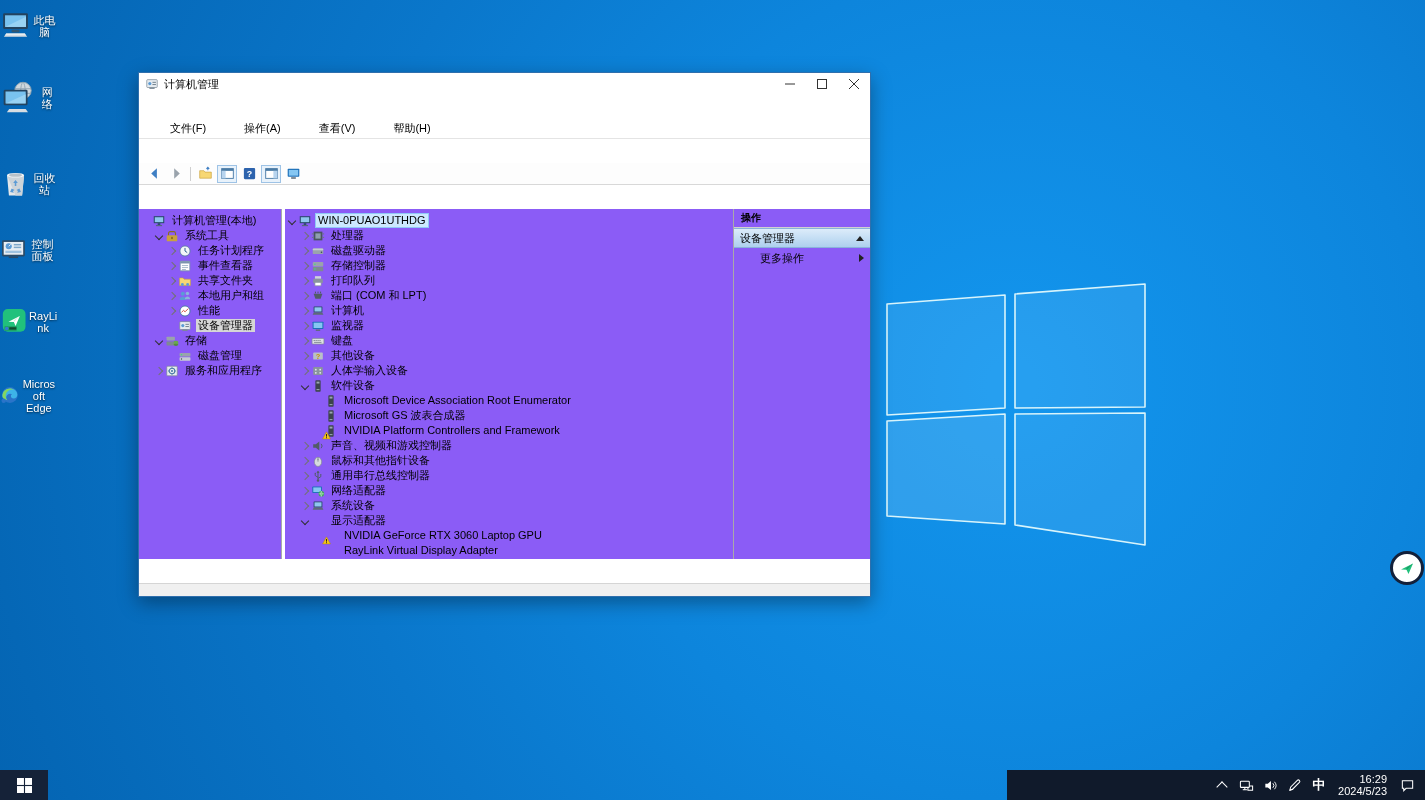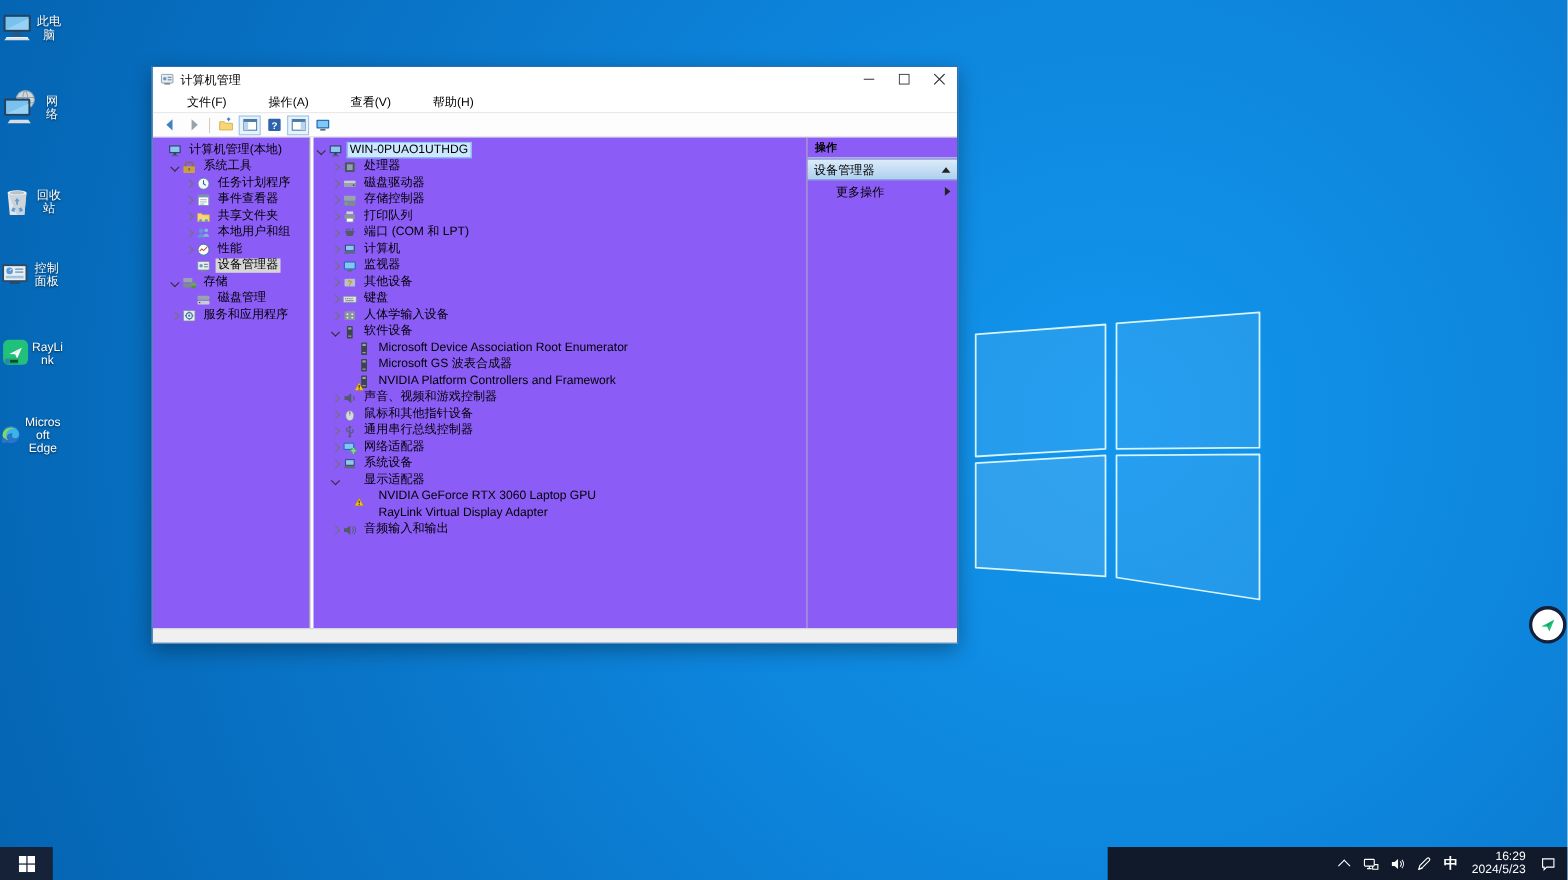--- a/index.html
+++ b/index.html
@@ -8,22 +8,22 @@
     font-family:"Liberation Sans","DejaVu Sans",sans-serif;
     background:radial-gradient(circle at 71% 48%, #1396ee 0%, #0d85dc 38%, #0a77cb 62%, #0464b2 100%);
   }
   
   .desk-col{position:absolute;left:0;top:0;width:58px;}
   .desk-item{position:absolute;left:0;width:58px;display:flex;flex-direction:row;align-items:center;cursor:default;}
   .desk-item svg{width:38px;height:38px;}
   .desk-label{margin-top:2px;font-size:11px;color:#fff;text-align:center;line-height:12px;
     text-shadow:0 1px 2px rgba(0,0,0,.65);word-break:break-word;}
   
-  .win{position:absolute;left:138px;top:60px;width:733px;height:525px;background:#fff;
-    border:1px solid #2f6fad;box-shadow:0 6px 18px rgba(0,0,0,.35);display:flex;flex-direction:column;box-sizing:border-box;}
+  .win{position:absolute;left:138px;top:72px;width:733px;height:525px;background:#fff;
+    border:1px solid #2f6fad;box-shadow:0 6px 18px rgba(0,0,0,.35);display:flex;flex-direction:column;box-sizing:border-box;gap:24px;}
   .titlebar{height:22px;display:flex;align-items:center;background:#fff;flex:0 0 auto;}
   .titlebar .t-icon{margin:0 5px 0 6px;width:14px;height:14px;flex:0 0 auto;}
   .title-text{font-size:11px;color:#000;flex:1 1 auto;}
   .cap-btns{display:flex;height:100%;}
   .cap-btn{width:32px;height:100%;display:flex;align-items:center;justify-content:center;color:#333;}
   .cap-btn svg{width:10px;height:10px;}
   .menubar{height:19px;display:flex;align-items:center;background:#fff;border-bottom:1px solid #e4e4e4;flex:0 0 auto;}
   .menu-item{font-size:11px;color:#000;padding:0 7px;height:100%;display:flex;align-items:center;margin-left:24px;}
   .toolbar{height:21px;display:flex;align-items:center;background:#fdfdfd;border-bottom:1px solid #d8d8d8;padding-left:4px;flex:0 0 auto;}
   .tb-btn{width:20px;height:18px;display:flex;align-items:center;justify-content:center;margin:0 1px;}
@@ -707,36 +707,36 @@
           </span>
           <span class="tlabel">监视器</span>
         </div>
         <div class="trow">
           <span class="cell"></span>
           <span class="cell">
             <span class="chev r"></span>
           </span>
           <span class="ti">
             <svg>
+              <use href="#i-keyboard"></use>
+            </svg>
+          </span>
+          <span class="tlabel">键盘</span>
+        </div>
+        <div class="trow">
+          <span class="cell"></span>
+          <span class="cell">
+            <span class="chev r"></span>
+          </span>
+          <span class="ti">
+            <svg>
               <use href="#i-other"></use>
             </svg>
           </span>
           <span class="tlabel">其他设备</span>
-        </div>
-        <div class="trow">
-          <span class="cell"></span>
-          <span class="cell">
-            <span class="chev r"></span>
-          </span>
-          <span class="ti">
-            <svg>
-              <use href="#i-keyboard"></use>
-            </svg>
-          </span>
-          <span class="tlabel">键盘</span>
         </div>
         <div class="trow">
           <span class="cell"></span>
           <span class="cell">
             <span class="chev r"></span>
           </span>
           <span class="ti">
             <svg>
               <use href="#i-hid"></use>
             </svg>

